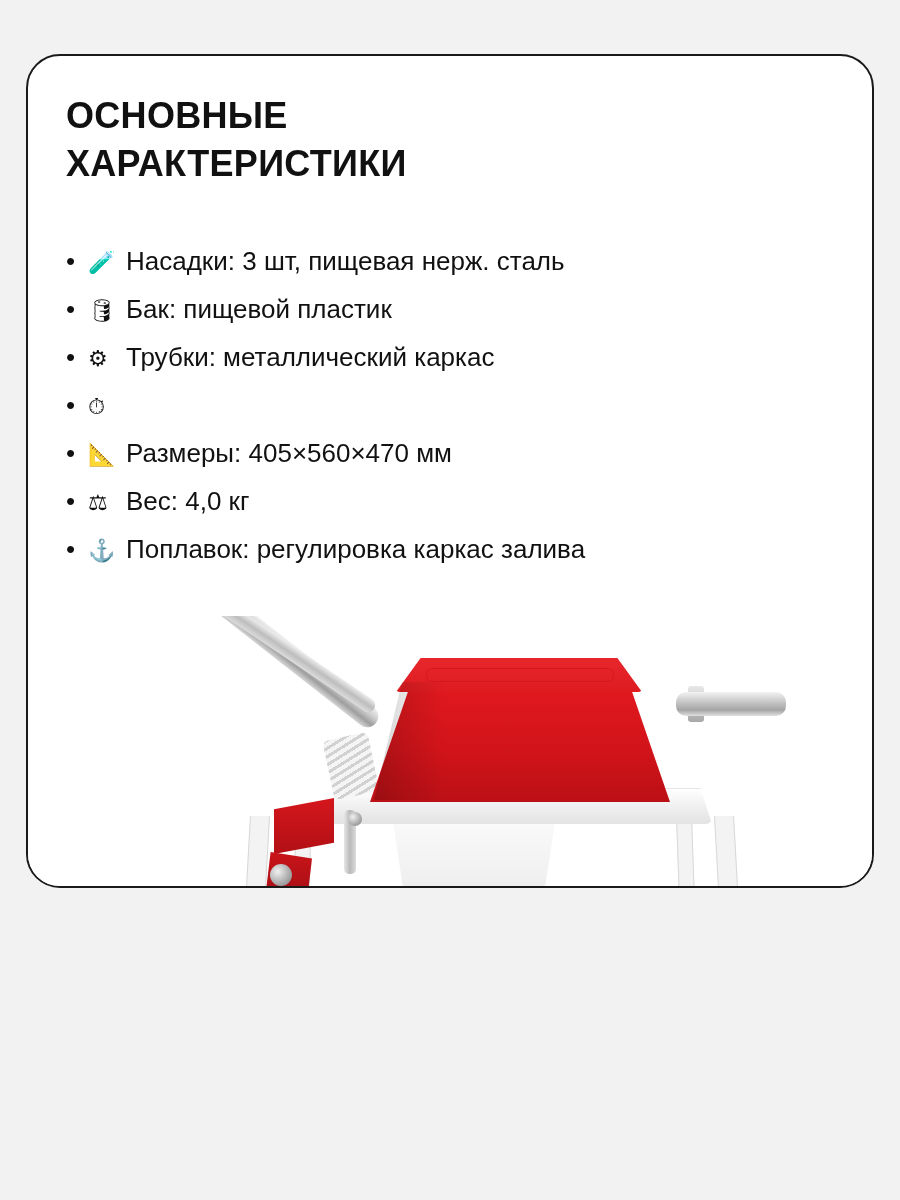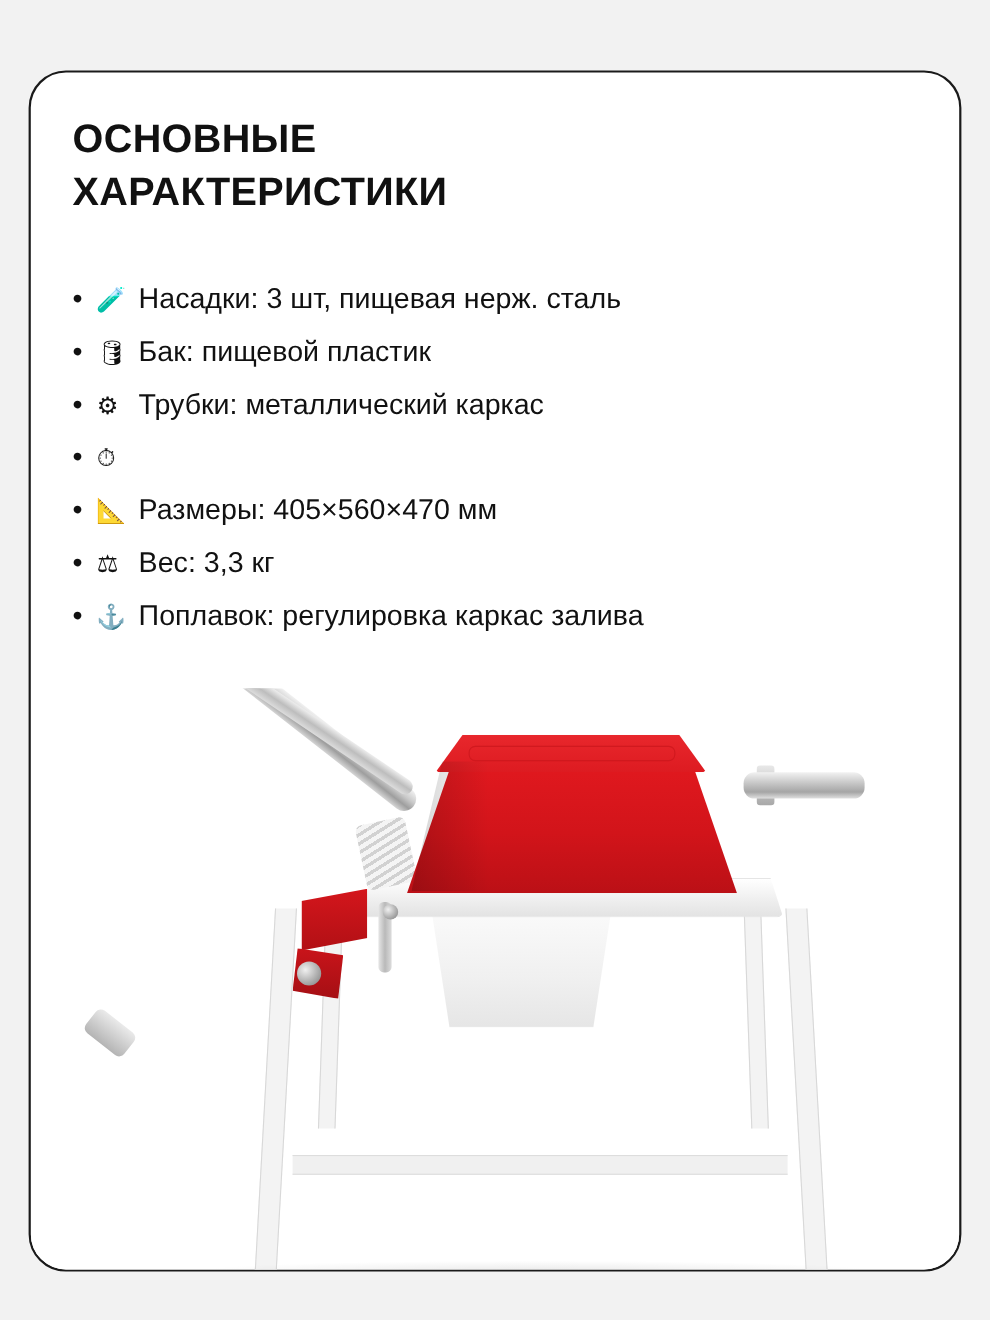--- a/index.html
+++ b/index.html
@@ -9,23 +9,23 @@
   body {
     width: 900px;
     height: 1200px;
     background: #f2f2f2;
     font-family: "Liberation Sans", sans-serif;
     overflow: hidden;
   }
   .card {
     position: absolute;
     left: 26px;
-    top: 64px;
+    top: 54px;
     width: 848px;
-    height: 1092px;
+    height: 834px;
     background: #ffffff;
     border: 2px solid #1a1a1a;
     border-radius: 34px;
     box-sizing: border-box;
     overflow: hidden;
   }
   .title {
     position: absolute;
     left: 38px;
     top: 36px;
@@ -313,21 +313,21 @@
       <span class="ico">⏱</span>
     </li>
     <li class="spec-item">
       <span class="bullet">•</span>
       <span class="ico">📐</span>
       <span class="spec-text">Размеры: 405×560×470 мм</span>
     </li>
     <li class="spec-item">
       <span class="bullet">•</span>
       <span class="ico">⚖</span>
-      <span class="spec-text">Вес: 3,3 кг</span>
+      <span class="spec-text">Вес: 4,0 кг</span>
     </li>
     <li class="spec-item">
       <span class="bullet">•</span>
       <span class="ico">⚓</span>
       <span class="spec-text">Поплавок: регулировка каркас залива</span>
     </li>
   </ul>
 
   <div class="photo">
     <div class="photo-inner">

